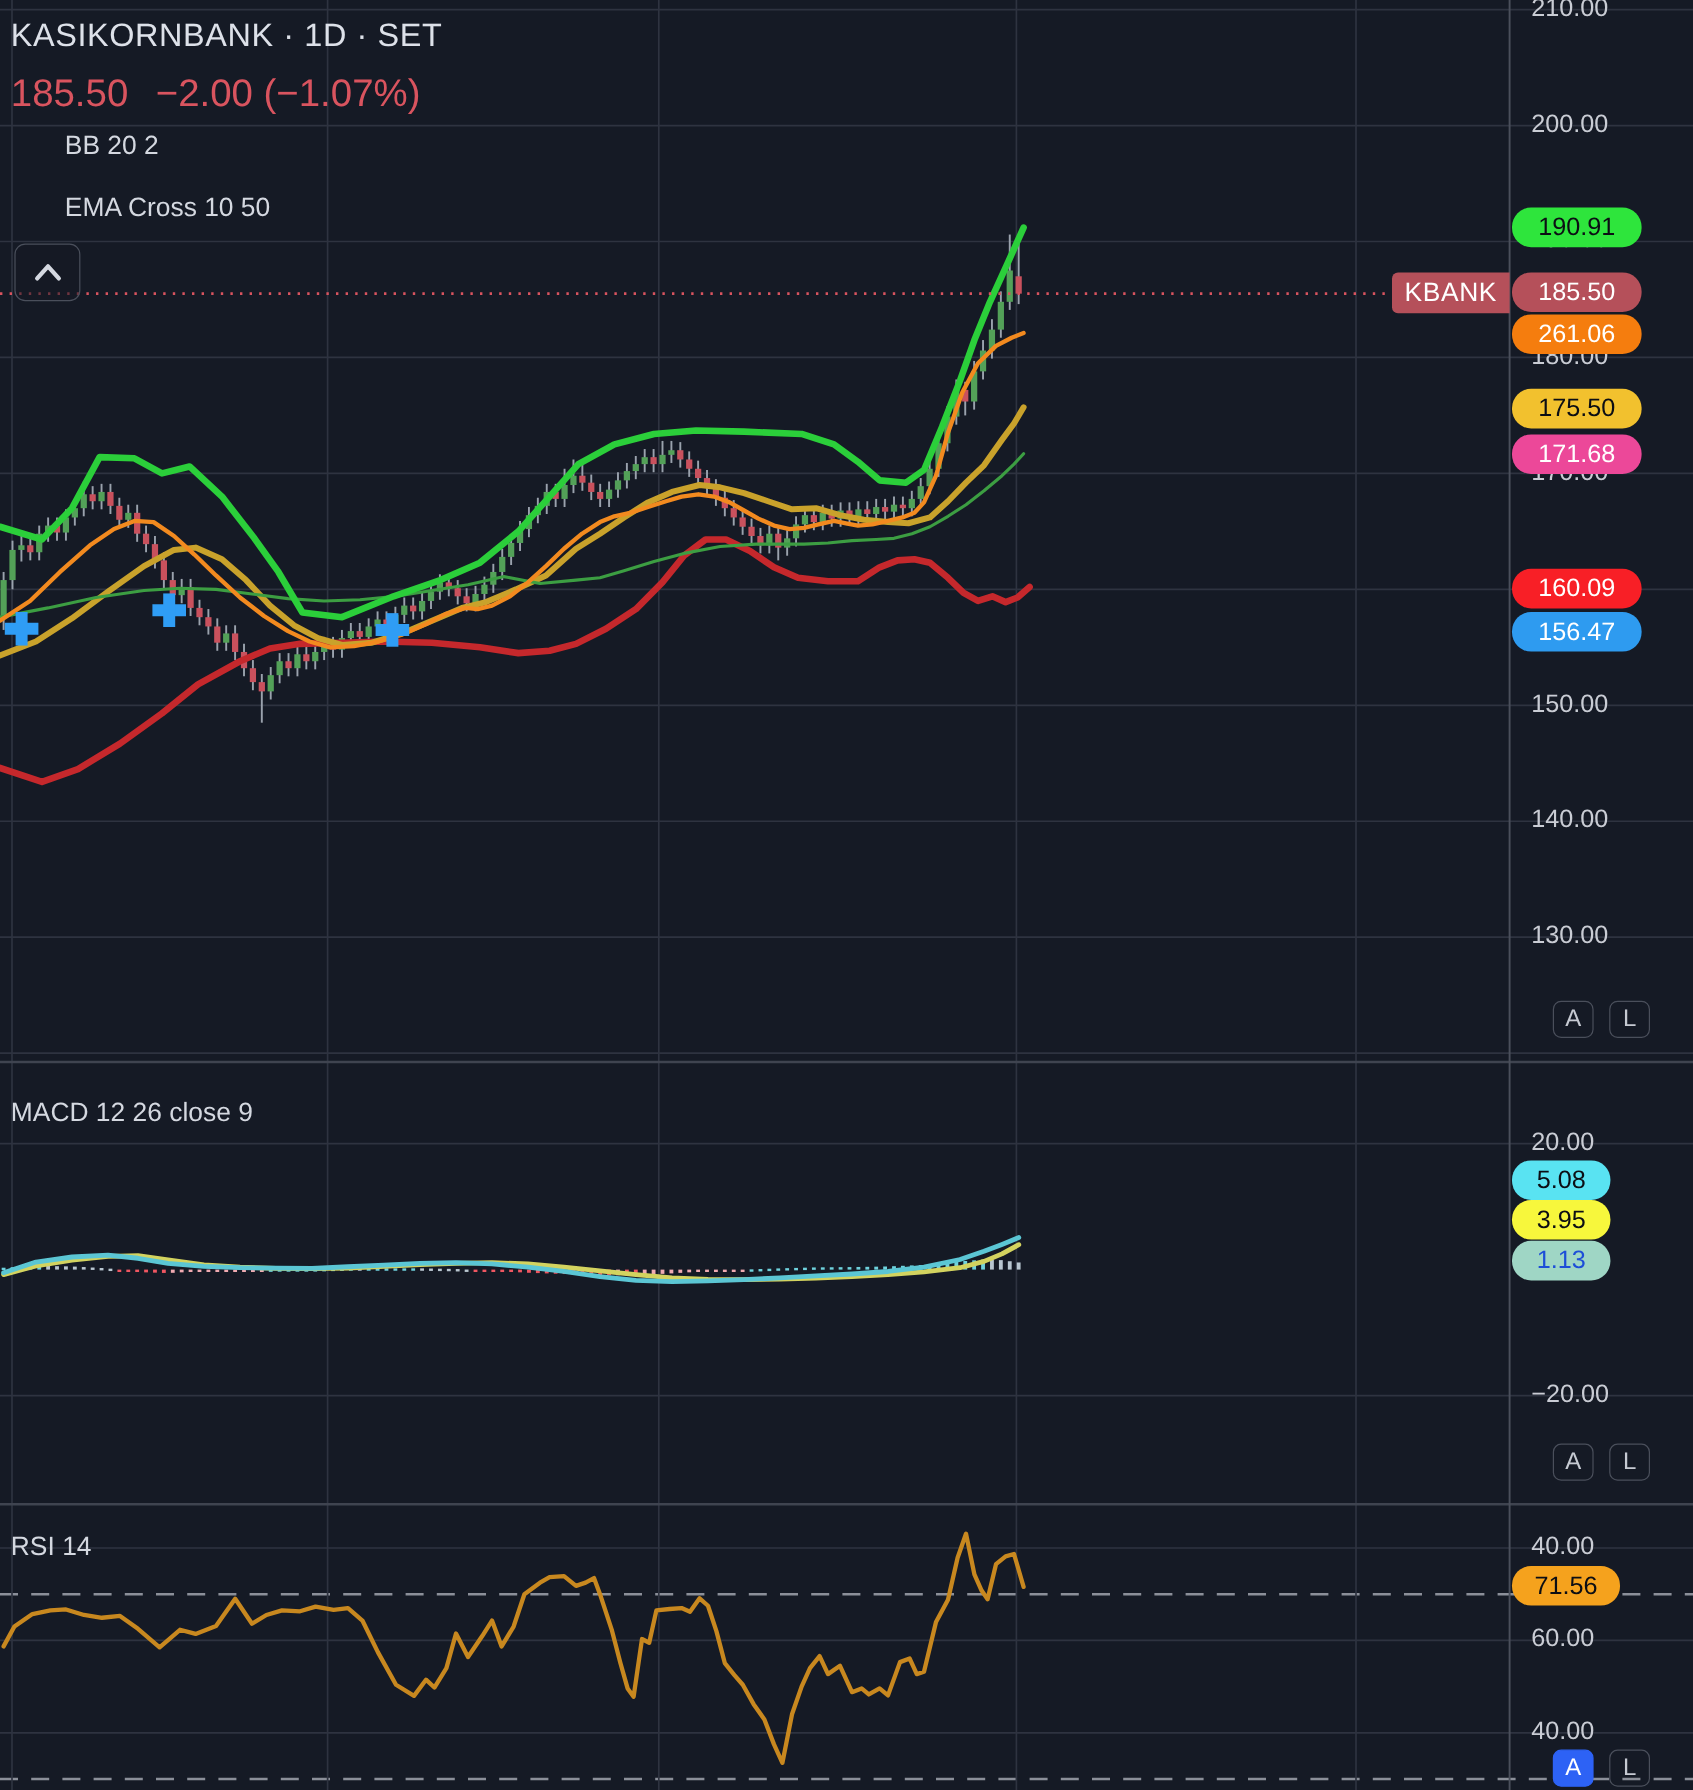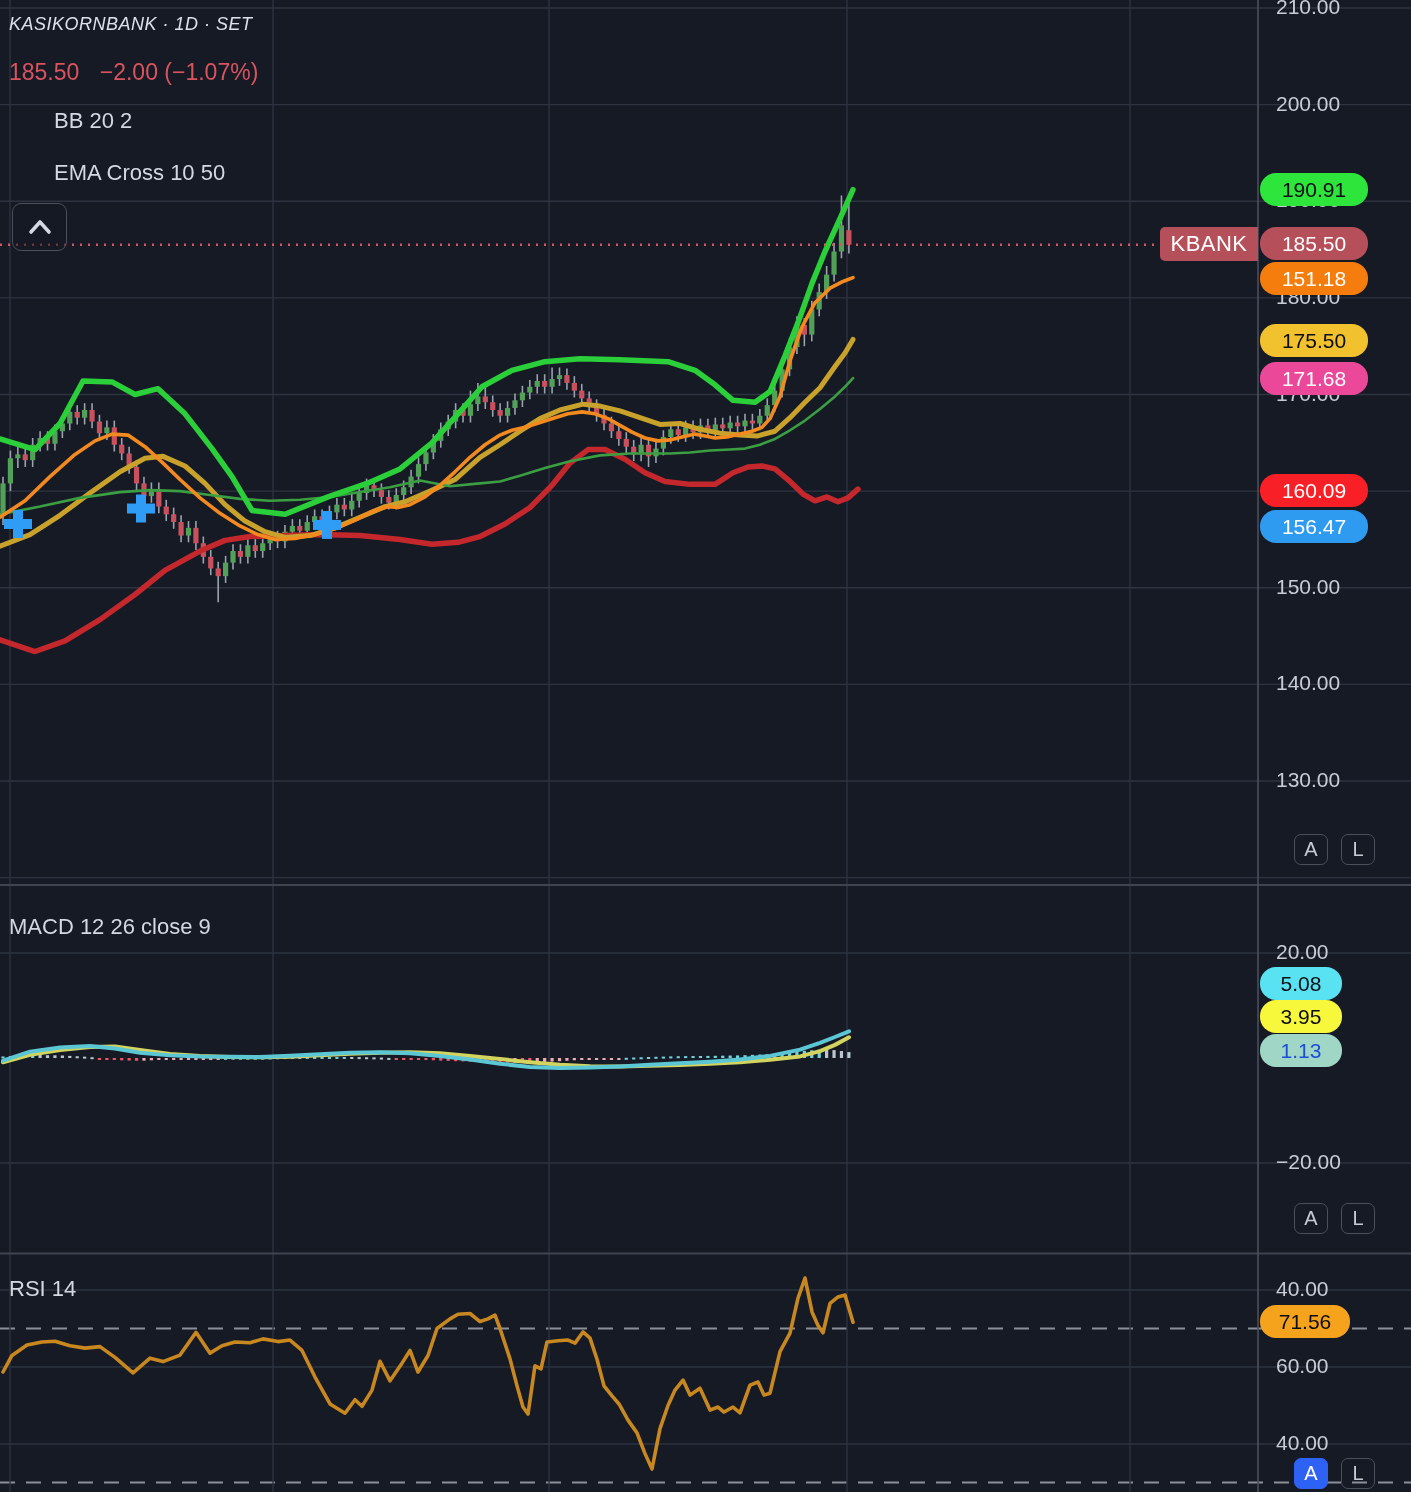--- a/index.html
+++ b/index.html
@@ -1,21 +1,21 @@
 <!DOCTYPE html>
 <html><head>
 <meta charset="utf-8">
 <style>
   html,body{margin:0;padding:0;background:#0d1018;}
   .stage{position:relative;width:1411px;height:1492px;overflow:hidden;
          background:#151a25;font-family:"Liberation Sans",sans-serif;}
   svg.chart{position:absolute;left:0;top:0;z-index:1;}
   .hdr{position:absolute;left:9px;z-index:4;color:#dde1e9;}
-  .hdr-title{top:14px;font-size:18px;letter-spacing:.5px;font-style:italic;}
-  .hdr-price{top:59px;font-size:23px;color:#d9545f;}
+  .hdr-title{top:14px;font-size:27px;letter-spacing:.5px;}
+  .hdr-price{top:59px;font-size:32px;color:#d9545f;}
   .hdr-ind{font-size:22px;color:#d4d8e0;margin-left:45px;}
   .panel-title{position:absolute;left:9px;z-index:4;font-size:22px;color:#d4d8e0;}
   .tick{position:absolute;left:1276px;width:120px;z-index:2;font-size:21px;color:#c9ccd4;}
   .badge{position:absolute;z-index:4;height:33px;line-height:33px;border-radius:16px;
          text-align:center;font-size:21px;}
   .albox{position:absolute;z-index:5;display:flex;gap:13px;}
   .albtn{width:34px;height:31px;border:1.5px solid #4a4f5b;border-radius:7px;
          color:#c6cad2;font-size:20px;display:flex;align-items:center;justify-content:center;
          background:transparent;box-sizing:border-box;}
   .albtn.filled{background:#2d62f5;border-color:#2d62f5;color:#fff;}
@@ -447,21 +447,21 @@
       <div class="tick" style="top: 574.75px;">150.00</div>
       <div class="tick" style="top: 671.375px;">140.00</div>
       <div class="tick" style="top: 768px;">130.00</div>
       <div class="tick" style="top: 940px;">20.00</div>
       <div class="tick" style="top: 1150px;">−20.00</div>
       <div class="tick" style="top: 1277px;">40.00</div>
       <div class="tick" style="top: 1354px;">60.00</div>
       <div class="tick" style="top: 1431px;">40.00</div>
       <div class="badge" style="left: 1260px; top: 173px; width: 108px; background: rgb(46, 229, 60); color: rgb(12, 14, 20);">190.91</div>
       <div class="badge" style="left: 1260px; top: 227px; width: 108px; background: rgb(181, 80, 90); color: rgb(255, 255, 255);">185.50</div>
-      <div class="badge" style="left: 1260px; top: 262px; width: 108px; background: rgb(245, 125, 14); color: rgb(255, 255, 255);">151.18</div>
+      <div class="badge" style="left: 1260px; top: 262px; width: 108px; background: rgb(245, 125, 14); color: rgb(255, 255, 255);">261.06</div>
       <div class="badge" style="left: 1260px; top: 324px; width: 108px; background: rgb(242, 193, 46); color: rgb(12, 14, 20);">175.50</div>
       <div class="badge" style="left: 1260px; top: 362px; width: 108px; background: #ec4899; color: rgb(255, 255, 255);">171.68</div>
       <div class="badge" style="left: 1260px; top: 474px; width: 108px; background: rgb(248, 31, 38); color: rgb(255, 255, 255);">160.09</div>
       <div class="badge" style="left: 1260px; top: 510px; width: 108px; background: rgb(46, 155, 240); color: rgb(255, 255, 255);">156.47</div>
       <div class="badge" style="left: 1260px; top: 967px; width: 82px; background: rgb(89, 227, 242); color: rgb(12, 14, 20);">5.08</div>
       <div class="badge" style="left: 1260px; top: 1000px; width: 82px; background: rgb(247, 247, 60); color: rgb(12, 14, 20);">3.95</div>
       <div class="badge" style="left: 1260px; top: 1034px; width: 82px; background: rgb(159, 214, 197); color: #1d4ed8;">1.13</div>
       <div class="badge" style="left: 1260px; top: 1305px; width: 90px; background: rgb(245, 162, 29); color: rgb(12, 14, 20);">71.56</div>
     </div>
 

